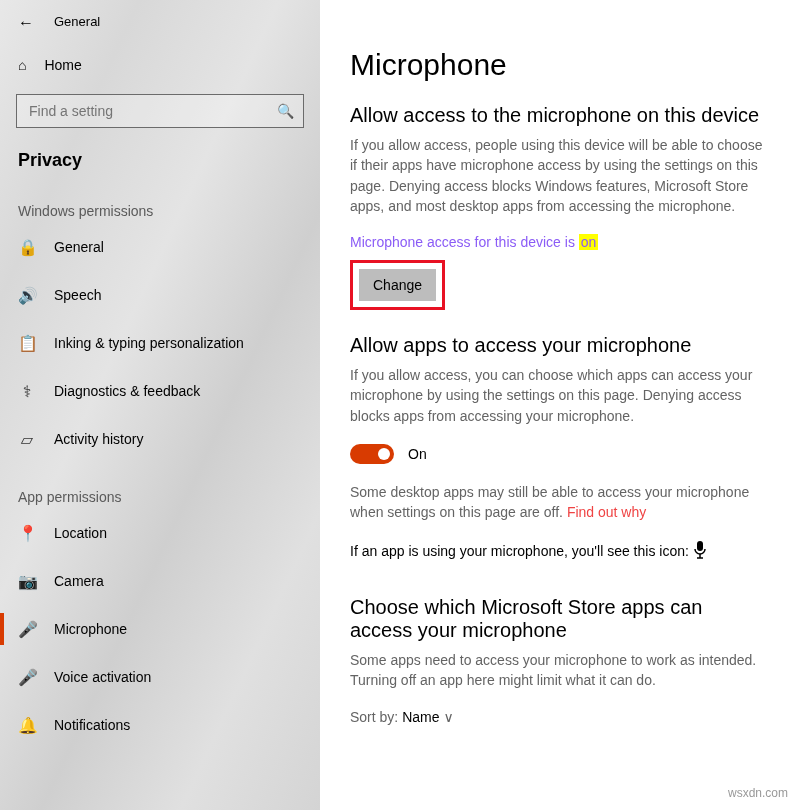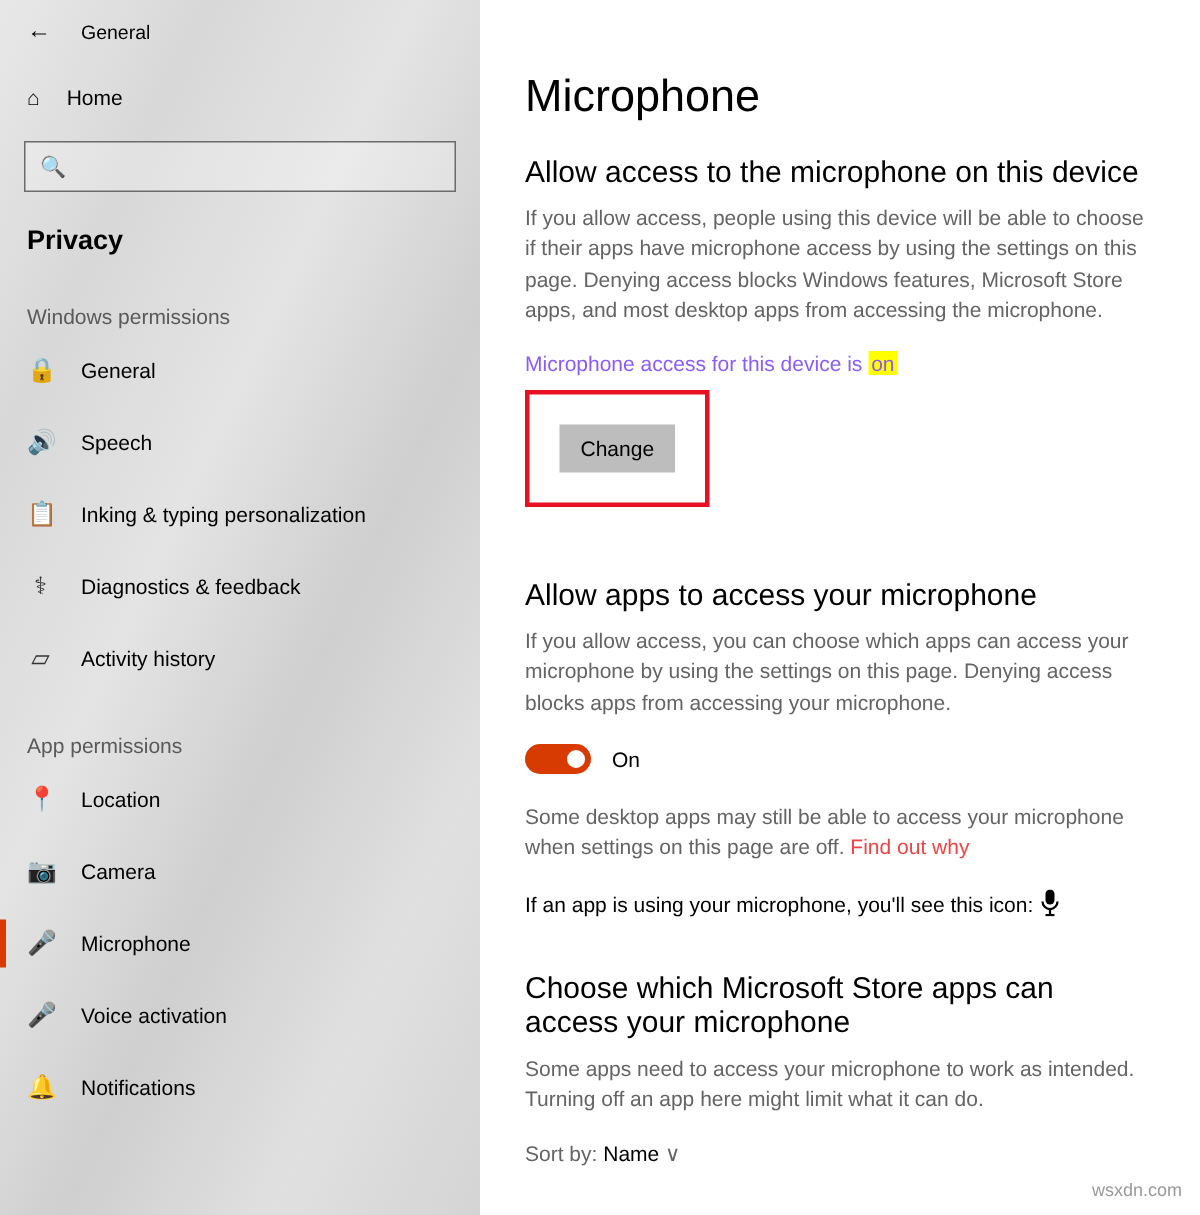--- a/index.html
+++ b/index.html
@@ -95,21 +95,21 @@
   p { color: #646464; font-size: 14px; line-height: 1.45; margin: 0 0 18px; }
   .status-line { color: #8b5cf6; margin: 0 0 10px; font-size: 14px; }
   .hl { background: #ffff00; padding: 0 2px; }
   .change-btn {
     background: #bdbdbd;
     border: none;
     padding: 8px 14px;
     font-size: 14px;
     color: #000;
   }
-  .red-box { border: 3px solid #e81123; display: inline-block; padding: 20px; margin-bottom: 48px; }
+  .red-box { border: 3px solid #e81123; display: inline-block; padding: 6px; margin-bottom: 24px; }
   .toggle-row { display: flex; align-items: center; gap: 14px; margin: 0 0 18px; }
   .toggle {
     width: 44px; height: 20px; border-radius: 10px;
     background: #d83b01; position: relative;
   }
   .toggle::after {
     content: ""; position: absolute; width: 12px; height: 12px; background: #fff;
     border-radius: 50%; top: 4px; right: 4px;
   }
   .link { color: #ef4444; text-decoration: none; }
@@ -129,20 +129,21 @@
     <span class="back-arrow">←</span>
     <span class="app-title">General</span>
   </div>
 
   <div class="home-row">
     <span class="icon">⌂</span>
     <span>Home</span>
   </div>
 
   <div class="search-wrap">
+    <input type="text" placeholder="Find a setting" style="">
     <span>🔍</span>
   </div>
 
   <div class="category">Privacy</div>
 
   <div class="section-label">Windows permissions</div>
 
   <div class="nav-item">
     <span class="icon">🔒</span>
     <span>General</span>

